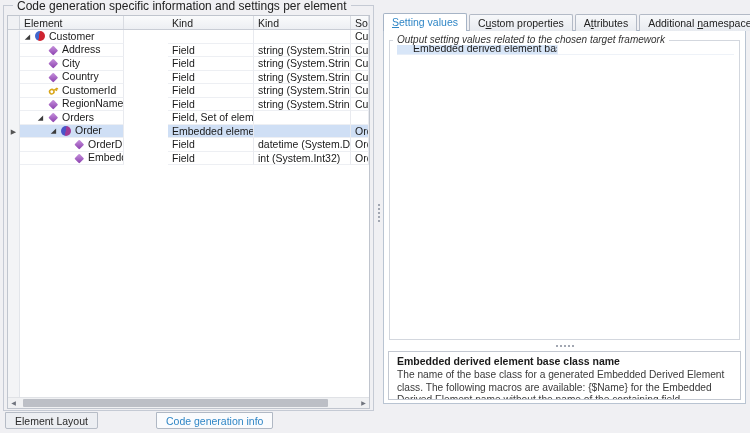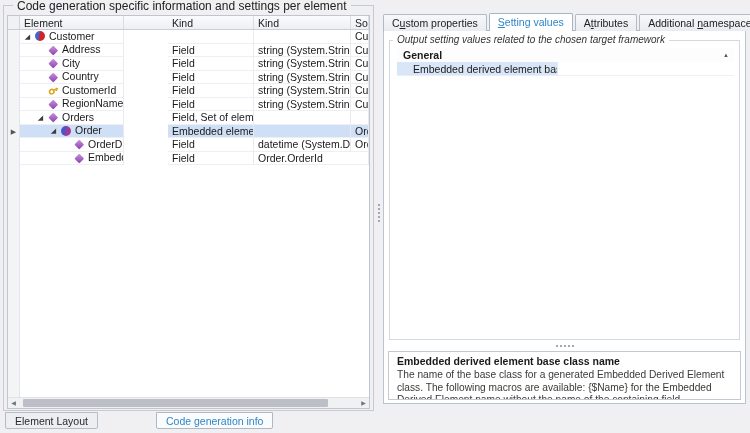--- a/index.html
+++ b/index.html
@@ -266,20 +266,21 @@
           <div class="g-sel"></div>
           <div class="g-cell c0 cell-tree">
             <span class="indent" style="width: 41px;"></span>
             <span class="exp-spacer"></span>
             <span class="tree-icon icon-field">
               <span class="diamond"></span>
             </span>
             <span class="tree-label">Embedded</span>
           </div>
           <div class="g-cell c1">Field</div>
+          <div class="g-cell c2">int (System.Int32)</div>
           <div class="g-cell c3">Order.OrderId</div>
         </div>
       </div>
     <div class="hscroll">
       <div class="hs-arrow">◀</div>
       <div class="hs-track">
         <div class="hs-thumb"></div>
       </div>
       <div class="hs-arrow">▶</div>
     </div>
@@ -291,34 +292,30 @@
       <i></i>
       <i></i>
       <i></i>
       <i></i>
       <i></i>
     </div>
 </div>
 
 <div class="right">
   <div class="rtabs" id="rtabs">
+      <div class="rtab active"><u>S</u>etting values</div>
       <div class="rtab">C<u>u</u>stom properties</div>
-      <div class="rtab active"><u>S</u>etting values</div>
       <div class="rtab">A<u>t</u>tributes</div>
       <div class="rtab">Additional <u>n</u>amespaces</div>
     </div>
 
   <div class="rpage">
     <div class="rgroup">
       <div class="rgroup-label">Output setting values related to the chosen target framework</div>
 
-      <div class="gen-row">
-        <span>General</span>
-        <span class="collapse-arrow">▲</span>
-      </div>
 
       <div class="set-row">
         <div class="set-label">Embedded derived element base class name</div>
         <div class="set-value"></div>
       </div>
     </div>
 
     <div class="hsplit">
       <div class="grip-h">
           <i></i>

